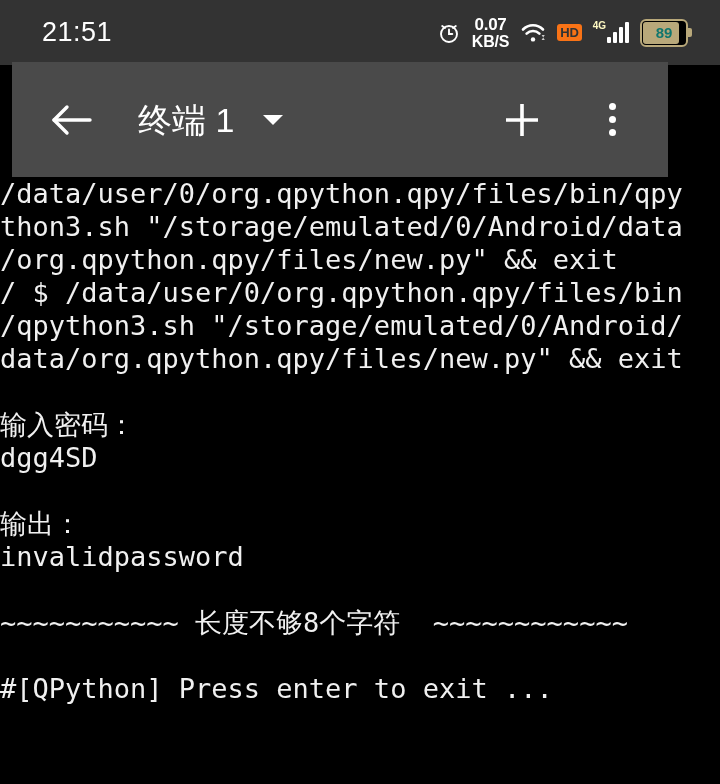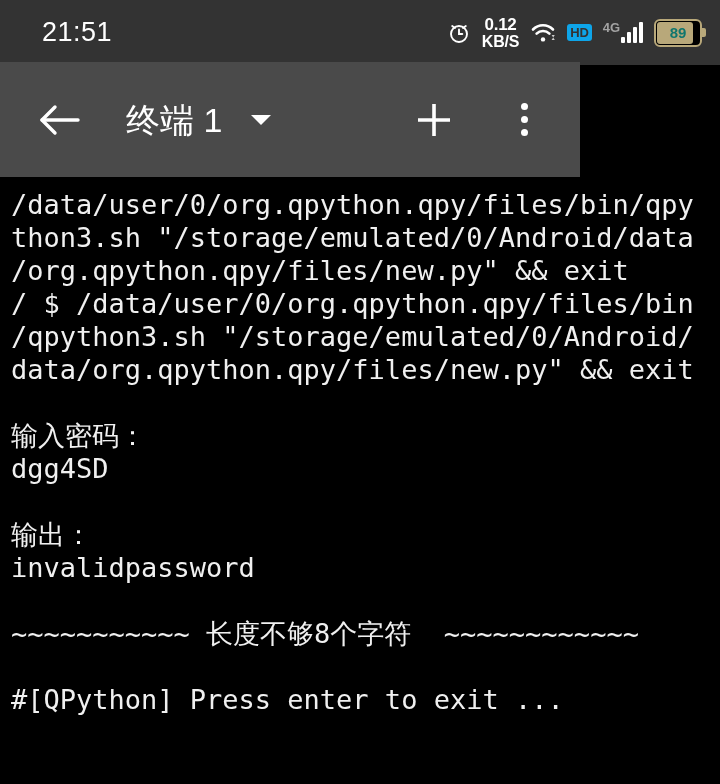--- a/index.html
+++ b/index.html
@@ -19,21 +19,21 @@
   #status-bar {
     position: absolute;
     left: 0; top: 0;
     width: 720px;
     height: 65px;
     background: #333333;
     display: flex;
     align-items: center;
     justify-content: space-between;
     box-sizing: border-box;
-    padding: 0 18px 0 42px;
+    padding: 0 32px 0 42px;
   }
   #status-clock {
     color: #ffffff;
     font-size: 27px;
     font-family: "Liberation Sans", sans-serif;
     letter-spacing: 0.5px;
     line-height: 1;
   }
   #status-icons {
     display: flex;
@@ -47,34 +47,34 @@
     flex-direction: column;
     align-items: center;
     justify-content: center;
     color: #ffffff;
     line-height: 1;
   }
   .net-speed .ns-num { font-size: 17px; font-weight: bold; letter-spacing: -0.3px; }
   .net-speed .ns-unit { font-size: 16px; font-weight: bold; margin-top: 1px; letter-spacing: -0.2px; }
 
   .hd-badge {
-    background: #0ea5e9;
+    background: #f97316;
     color: #333333;
     font-size: 13px;
     font-weight: bold;
     border-radius: 3px;
     padding: 2px 3px;
     line-height: 1;
     letter-spacing: -0.2px;
   }
 
   .sig-wrap { display: flex; align-items: flex-end; position: relative; }
   .sig-4g {
-    color: #a3a3a3;
-    font-size: 13px;
+    color: #fef9c3;
+    font-size: 10px;
     font-weight: bold;
     line-height: 1;
     margin-right: 1px;
     align-self: flex-start;
     margin-top: -2px;
   }
   .sig-bars { display: flex; align-items: flex-end; gap: 2px; height: 20px; }
   .sig-bars i { display: block; width: 4px; background: #ffffff; border-radius: 1px; }
   .sig-bars i:nth-child(1) { height: 6px; }
   .sig-bars i:nth-child(2) { height: 11px; }
@@ -111,22 +111,22 @@
     position: relative;
     color: #0f766e;
     font-size: 15px;
     font-weight: bold;
     line-height: 1;
   }
 
   
   #toolbar {
     position: absolute;
-    left: 0; top: 62px;
-    width: 580px;
+    left: 12px; top: 62px;
+    width: 656px;
     height: 115px;
     background: #4a4a4a;
     display: flex;
     align-items: center;
     box-sizing: border-box;
     padding: 0 24px 0 30px;
   }
   #back-button {
     width: 58px; height: 58px;
     display: flex; align-items: center; justify-content: center;
@@ -174,21 +174,21 @@
     width: 720px;
     height: 607px;
     background: #000000;
     overflow: hidden;
   }
   #terminal-output {
     position: absolute;
     left: 0; top: 0;
     width: 621px;
     margin: 0;
-    padding: 11px;
+    padding: 0;
     color: #f0f0f0;
     font-family: "DejaVu Sans Mono", "Liberation Mono", monospace;
     font-size: 27px;
     line-height: 33px;
     white-space: pre;
     letter-spacing: 0px;
   }
   .tline { height: 33px; }
   .tline.blank { color: transparent; }
 
@@ -215,21 +215,21 @@
     <div class="sb-ico">
       <svg width="24" height="24" viewBox="0 0 24 24">
         <circle cx="12" cy="13" r="8" fill="none" stroke="#ffffff" stroke-width="1.9"></circle>
         <path d="M12 8.5 V13 H15.3" fill="none" stroke="#ffffff" stroke-width="1.9" stroke-linecap="round"></path>
         <path d="M5.2 5.0 L8.0 7.0" stroke="#ffffff" stroke-width="1.9" stroke-linecap="round"></path>
         <path d="M18.8 5.0 L16.0 7.0" stroke="#ffffff" stroke-width="1.9" stroke-linecap="round"></path>
       </svg>
     </div>
 
     <div class="net-speed">
-      <span class="ns-num">0.12</span>
+      <span class="ns-num">0.07</span>
       <span class="ns-unit">KB/S</span>
     </div>
 
     <div class="sb-ico">
       <svg width="26" height="22" viewBox="0 0 26 22">
         <path d="M3 7.5 A14 14 0 0 1 23 7.5" fill="none" stroke="#ffffff" stroke-width="2.6" stroke-linecap="round"></path>
         <path d="M6.6 11.6 A9 9 0 0 1 19.4 11.6" fill="none" stroke="#ffffff" stroke-width="2.6" stroke-linecap="round"></path>
         <circle cx="13" cy="17.4" r="2.2" fill="#ffffff"></circle>
         <path d="M21.6 13.0 l1.6 2.4 l1.6 -2.4 z" fill="#cfcfcf"></path>
         <path d="M21.6 18.0 l1.6 -2.4 l1.6 2.4 z" fill="#cfcfcf"></path>

